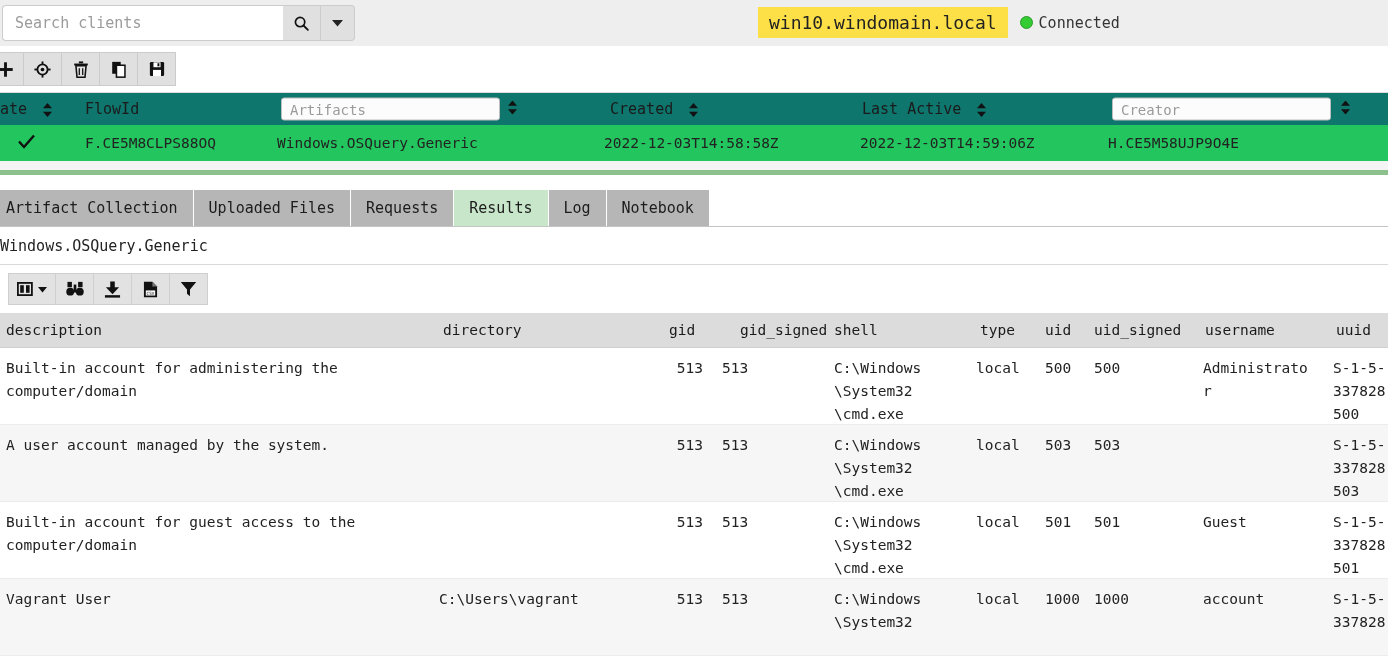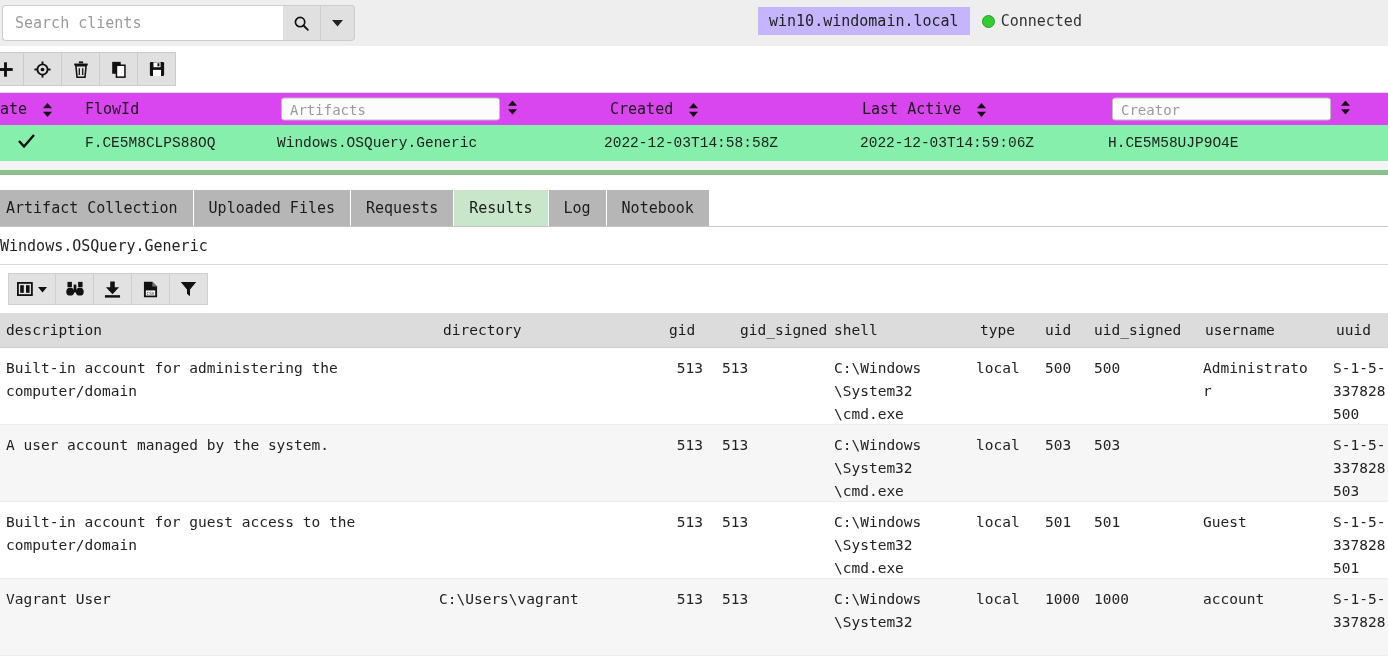--- a/index.html
+++ b/index.html
@@ -52,23 +52,23 @@
   .btn-sq.caret { width: 34px; border-radius: 0 4px 4px 0; }
 
   .host-status {
     position: absolute;
     left: 758px;
     top: 7px;
     display: flex;
     align-items: center;
   }
   .host-chip {
-    background: #c4b5fd;
+    background: #fde047;
     color: #222;
-    font-size: 15px;
+    font-size: 18px;
     padding: 5px 11px;
     white-space: nowrap;
   }
   .status-dot {
     width: 13px; height: 13px; border-radius: 50%;
     background: #33cc33; border: 1px solid #2a9a2a;
     margin: 0 6px 0 12px;
   }
   .status-text { font-size: 15px; color: #333; }
 
@@ -87,28 +87,27 @@
     border: 1px solid #cbcbcb;
     border-left: none;
     display: flex; align-items: center; justify-content: center;
     cursor: pointer;
   }
   .act-btn:first-child { border-left: 1px solid #cbcbcb; }
 
   
   .flow-head {
     height: 32px;
-    background: #d946ef;
+    background: #0f766e;
     position: relative;
   }
   .flow-row {
     height: 36px;
-    background: #86efac;
+    background: #22c55e;
     position: relative;
-    font-family: Liberation Mono, monospace;
   }
   .flow-gap { height: 9px; background: #f4f4f4; }
   .flow-divider { height: 5px; background: #8cc08c; }
 
   .cell {
     position: absolute;
     font-size: 14.5px;
     color: #222;
     white-space: nowrap;
     top: 50%;

